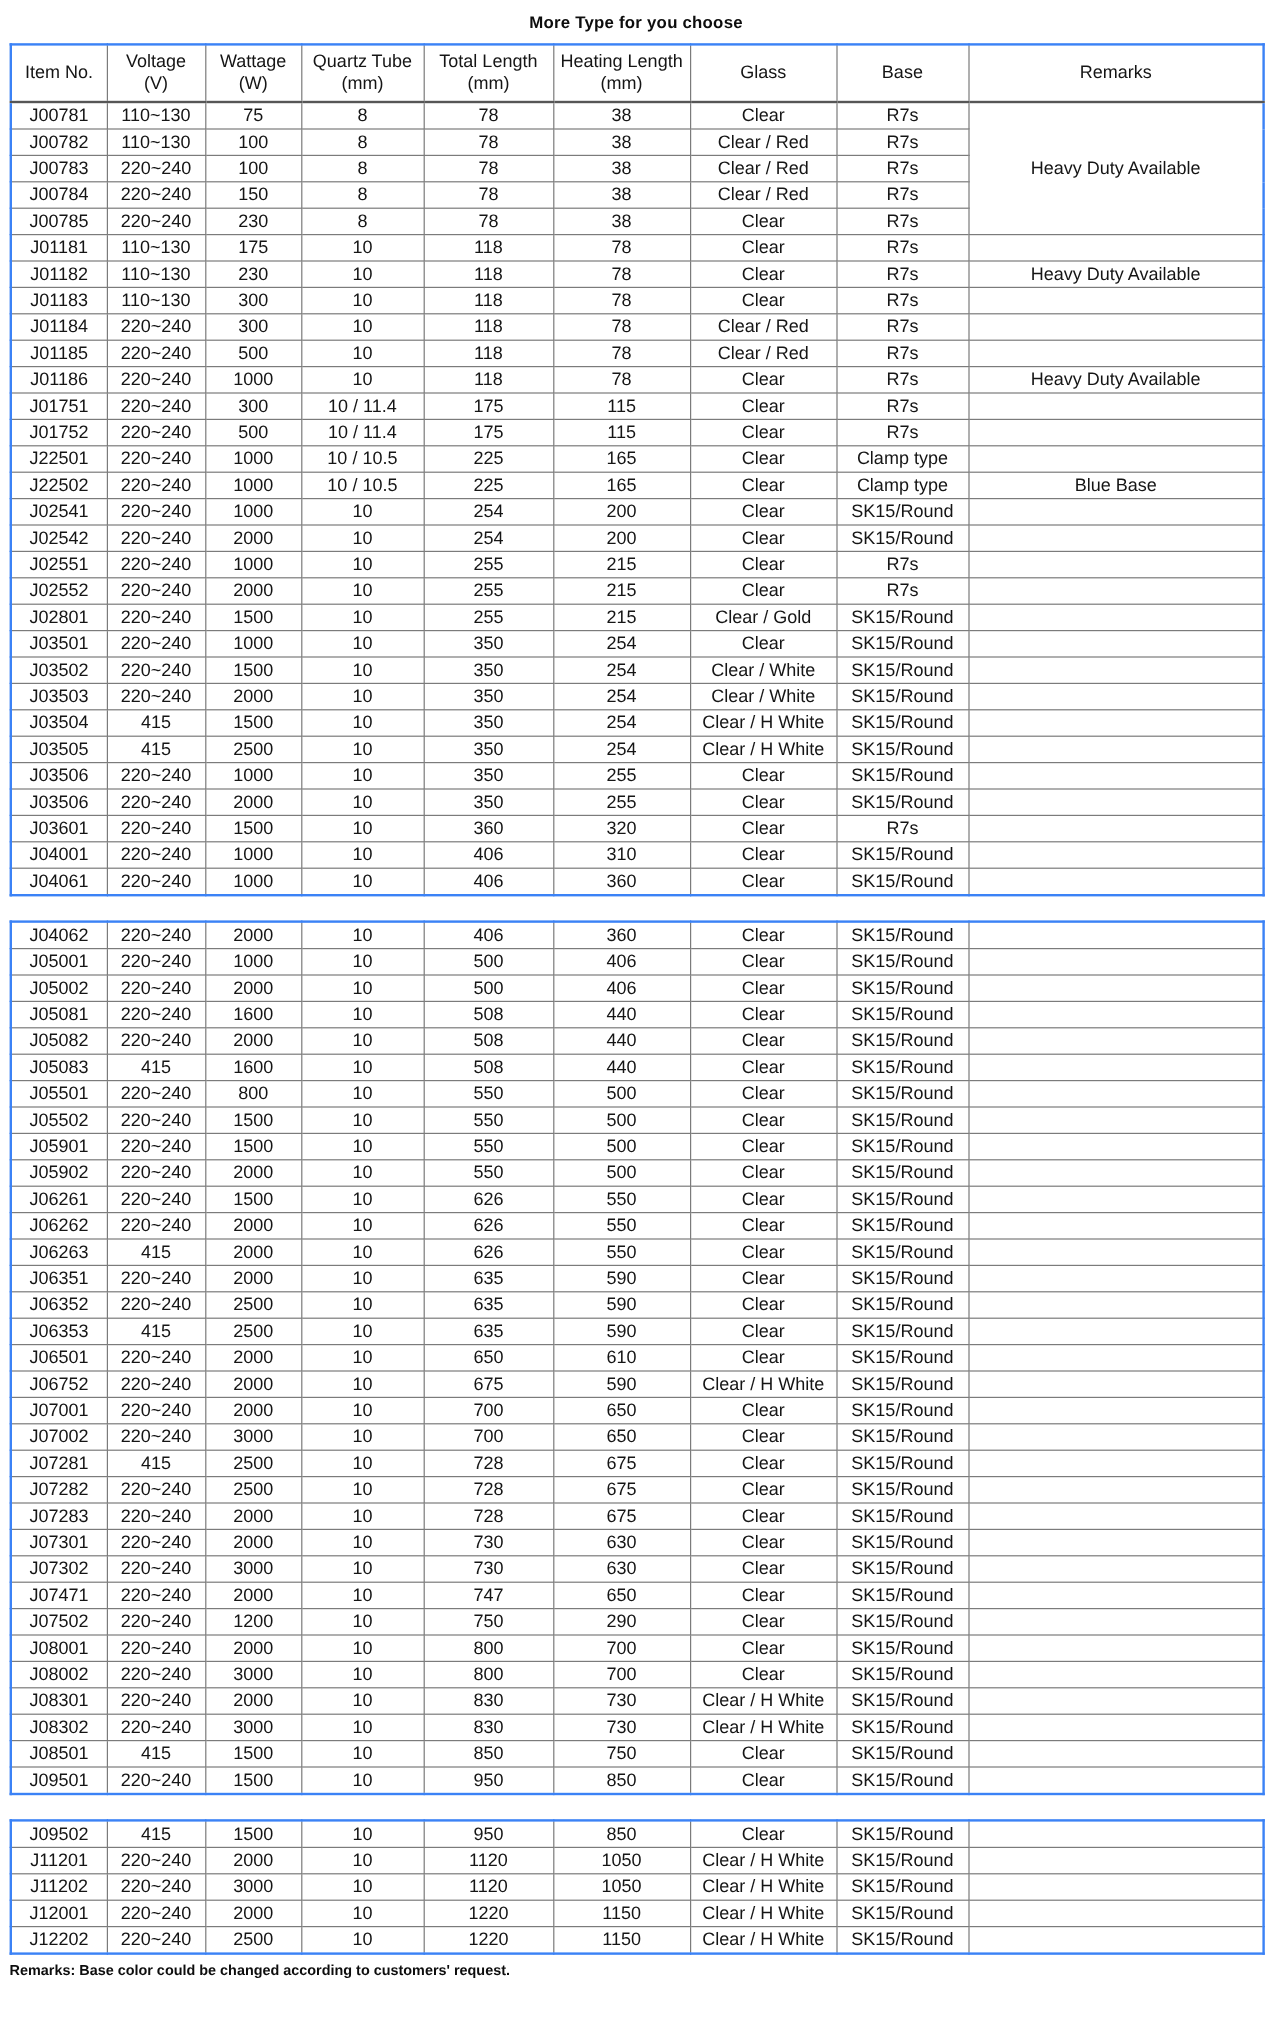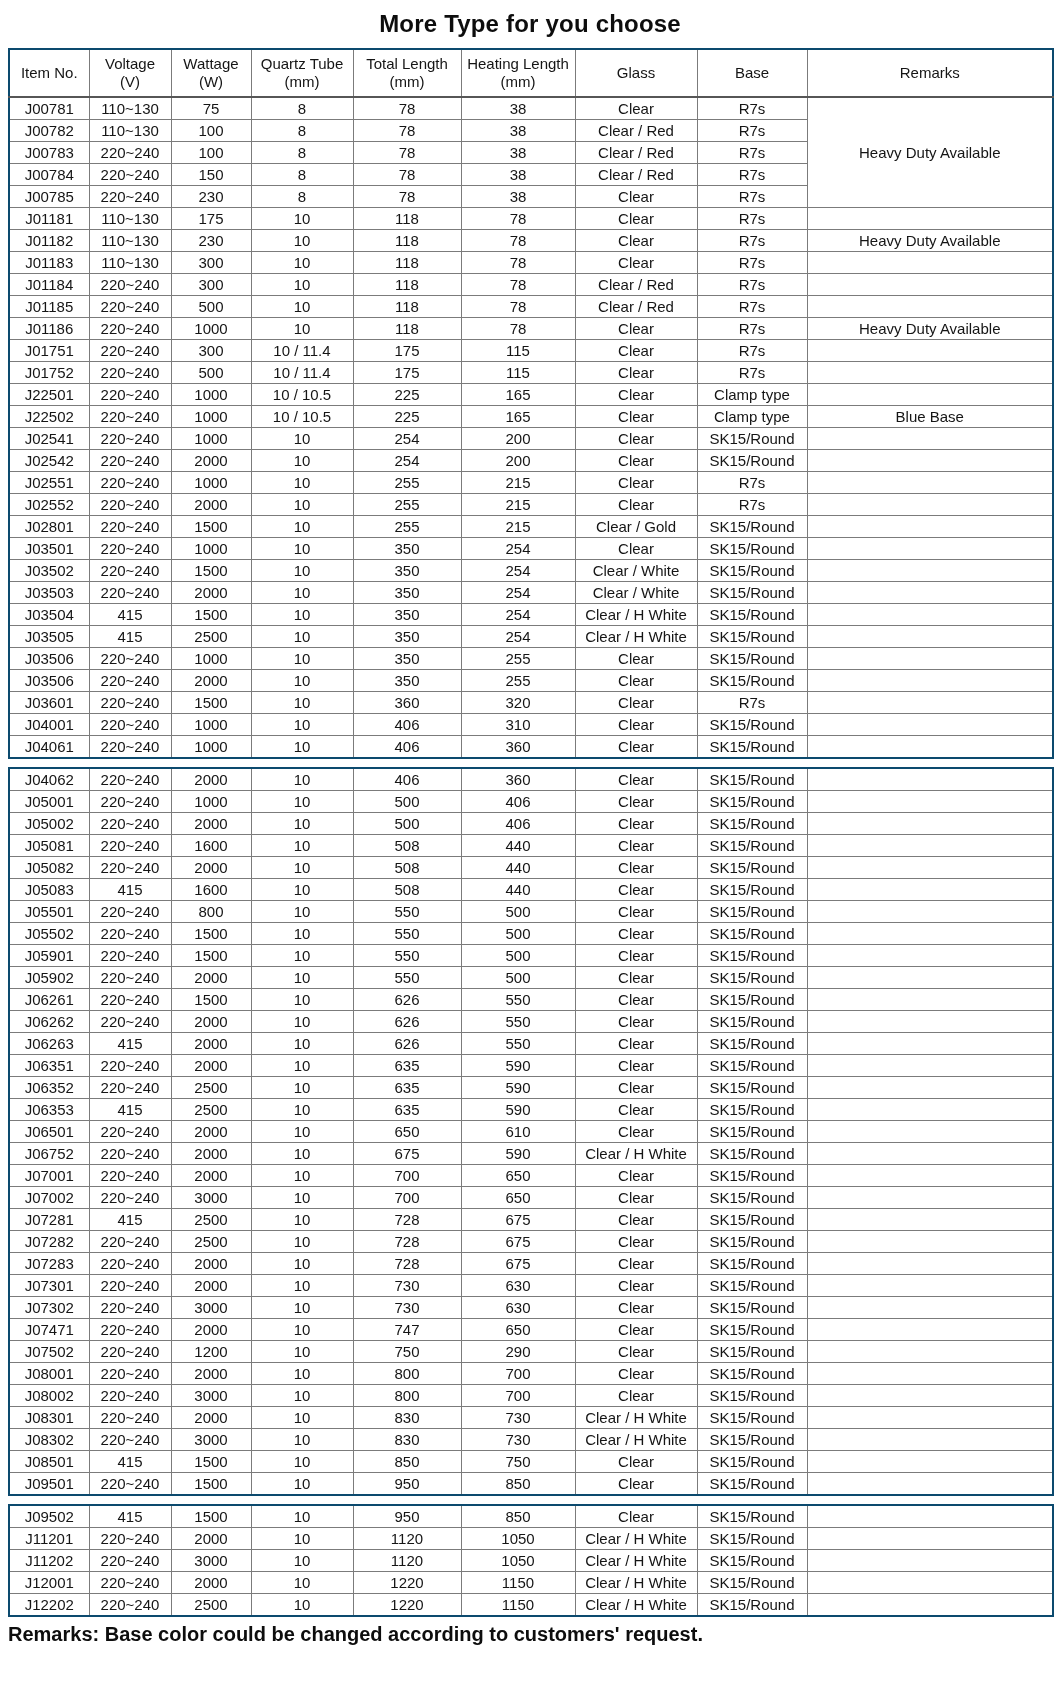--- a/index.html
+++ b/index.html
@@ -4,56 +4,56 @@
 <style>
   html,body{margin:0;padding:0;background:#ffffff;}
   body{
     width:1060px;
     font-family:"Liberation Sans","DejaVu Sans",sans-serif;
     color:#111111;
     -webkit-font-smoothing:antialiased;
   }
   .page{padding:6px 8px 0 8px;}
   h1.title{
-    font-size:24px;
+    font-size:14px;
     font-weight:bold;
     text-align:center;
     margin:4px 0 10px 0;
     color:#0d0d0d;
     letter-spacing:0.2px;
   }
   table.spec{
     border-collapse:collapse;
     table-layout:fixed;
     width:1044px;
-    border:2px solid #0c4a6e;
+    border:2px solid #3b82f6;
     background:#ffffff;
   }
-  table.spec + table.spec{margin-top:8px;}
+  table.spec + table.spec{margin-top:20px;}
   th,td{
     border:1px solid #7b7b7b;
     text-align:center;
     vertical-align:middle;
     padding:0 2px;
     font-size:15px;
     line-height:1.18;
     white-space:nowrap;
     overflow:hidden;
     color:#151515;
   }
   thead th{
     font-weight:normal;
     height:46px;
     border-bottom:2px solid #565656;
     font-size:15px;
   }
   tbody td{height:21px;}
   td.merged-remark{vertical-align:middle;}
   .footer-note{
-    font-size:20px;
+    font-size:12px;
     font-weight:bold;
     margin:6px 0 0 0;
     color:#0d0d0d;
   }
 </style>
 </head>
 <body>
 
 <div class="page">
   <h1 class="title">More Type for you choose</h1>

